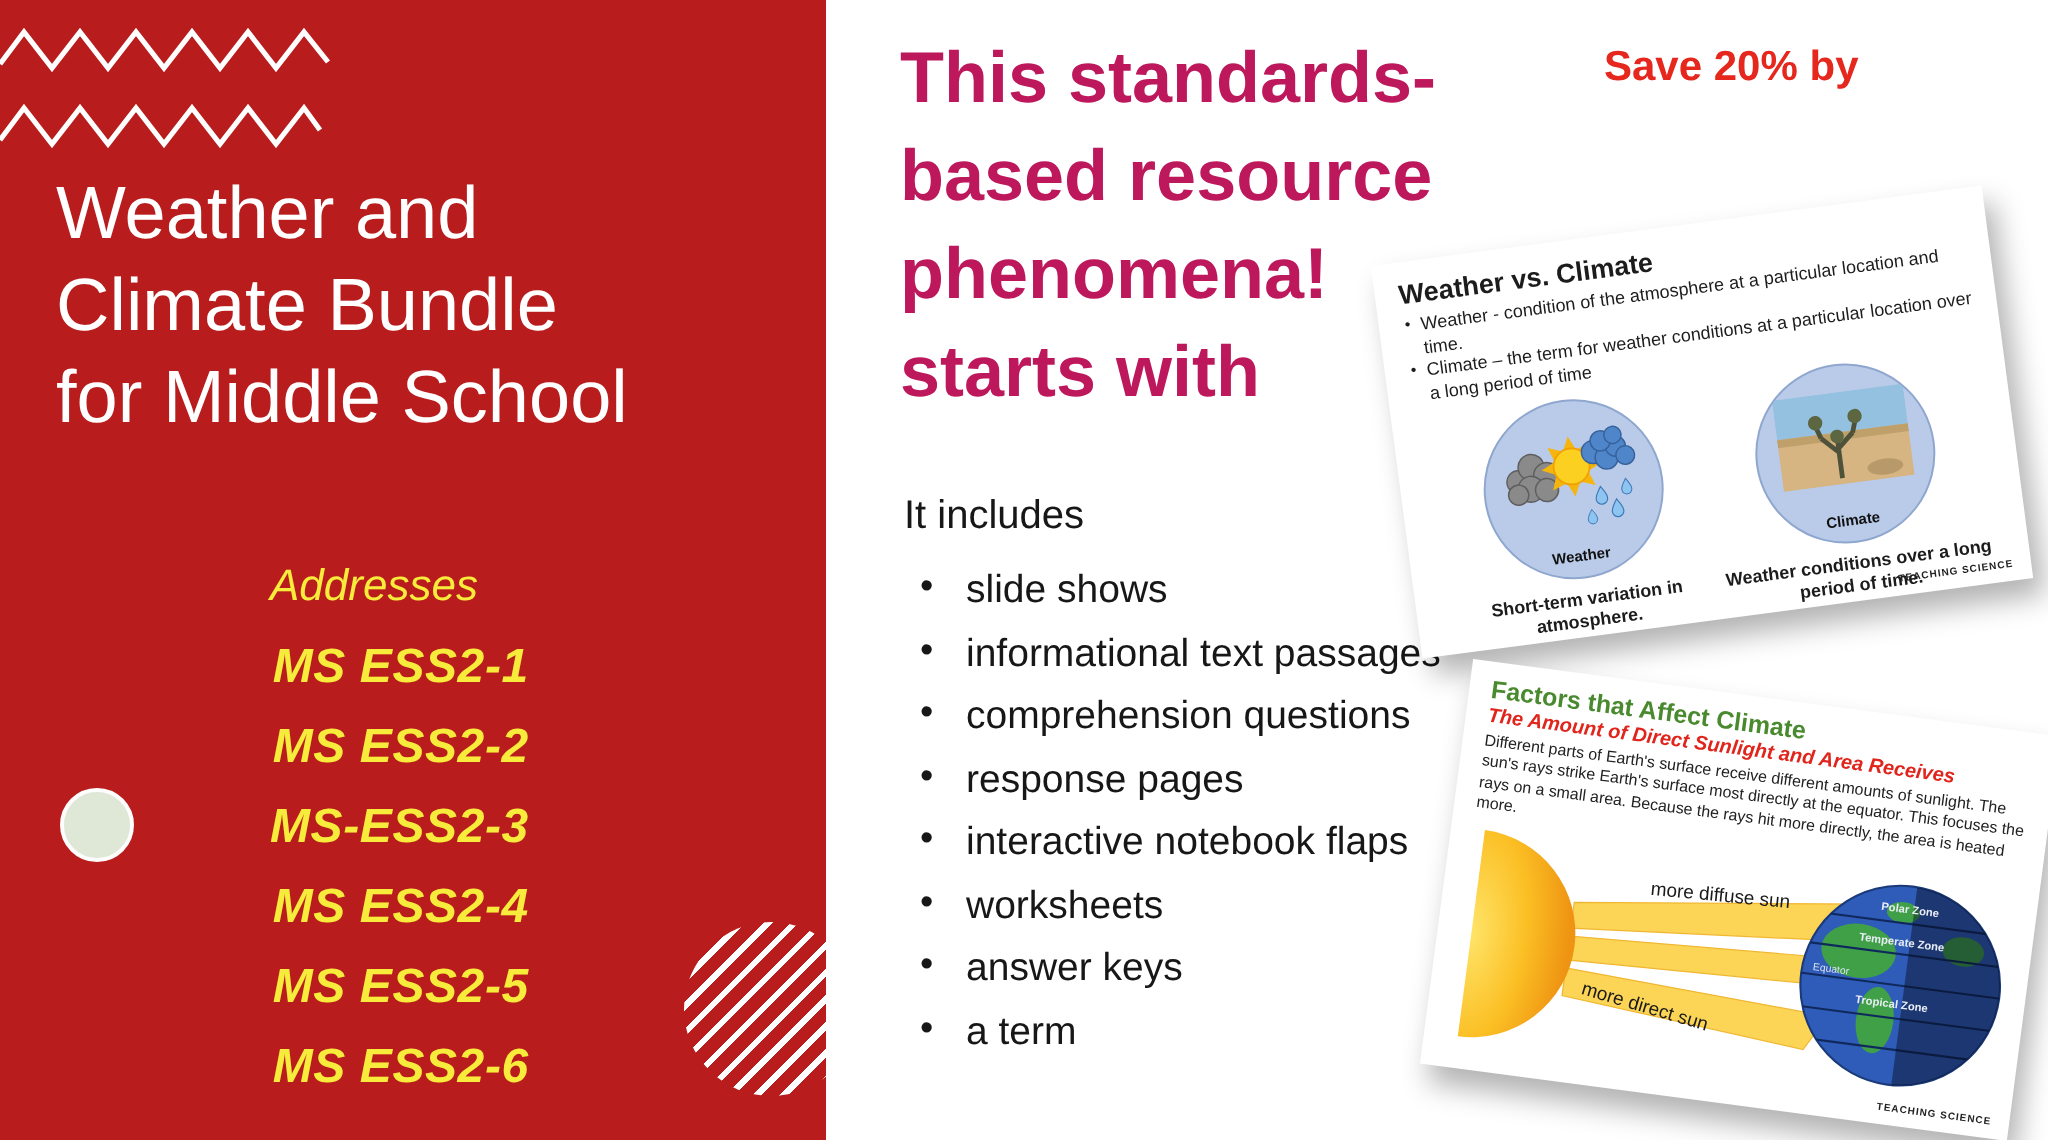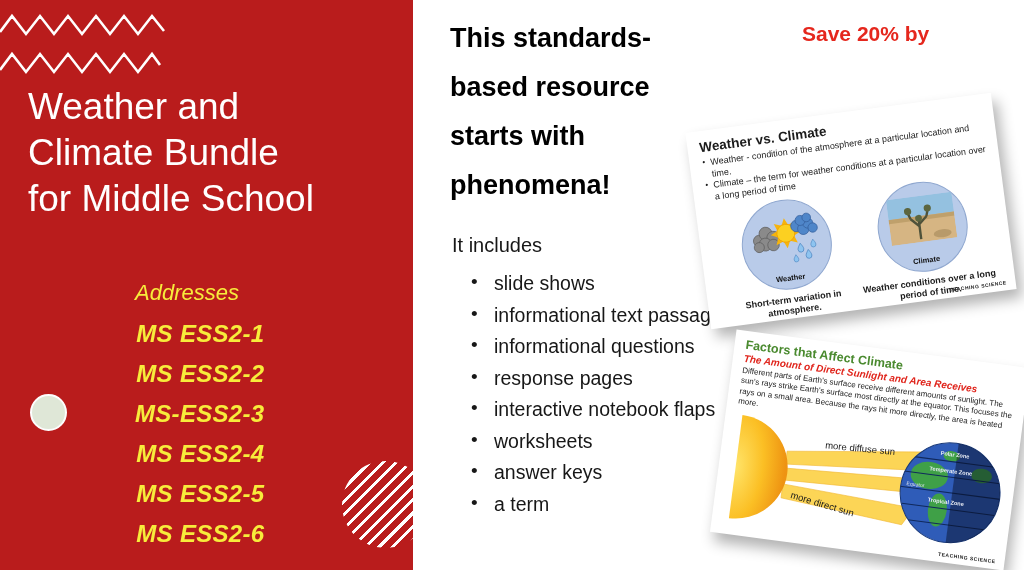--- a/index.html
+++ b/index.html
@@ -12,27 +12,27 @@
   .panel-title{position:absolute;left:28px;top:84px;color:#ffffff;font-size:37px;line-height:46px;font-weight:400;}
   .standards{position:absolute;left:135px;top:280px;color:#f7ec3b;font-style:italic;}
   .standards .hd{font-size:22px;font-weight:400;margin-bottom:14px;}
   .standards .it{font-size:24px;font-weight:700;margin-bottom:12px;letter-spacing:.3px;text-align:right;}
   .dot-circle{position:absolute;left:30px;top:394px;width:33px;height:33px;border-radius:50%;
               background:#dfe7d7;border:2px solid #fdfdfd;}
   .striped-circle{position:absolute;left:342px;top:461px;width:87px;height:87px;border-radius:50%;
               background:repeating-linear-gradient(135deg,#ffffff 0 3px,transparent 3px 9.5px);}
 
   
-  .headline{position:absolute;left:450px;top:14px;width:300px;color:#000000;font-weight:700;
-            font-size:27px;line-height:49px;}
+  .headline{position:absolute;left:450px;top:14px;width:300px;color:#be185d;font-weight:700;
+            font-size:36px;line-height:49px;}
   .save-note{position:absolute;left:802px;top:19px;width:250px;color:#e5271d;font-weight:700;
             font-size:21px;line-height:29px;}
-  .includes{position:absolute;left:452px;top:234px;width:300px;color:#171717;}
+  .includes{position:absolute;left:452px;top:247px;width:300px;color:#171717;}
   .includes .hd{font-size:20px;margin-bottom:15px;}
-  .includes ul{list-style:none;margin:16px;padding:0;}
+  .includes ul{list-style:none;margin:5px;padding:0;}
   .includes li{font-size:19.5px;line-height:20px;margin-bottom:11.5px;padding-left:26px;position:relative;white-space:nowrap;}
   .includes li::before{content:"•";position:absolute;left:3px;top:-1px;font-size:19px;}
 
   
   .preview{position:absolute;background:#ffffff;box-shadow:5px 9px 14px rgba(0,0,0,.30);z-index:5;color:#1c1c1c;}
   .preview-1{left:697px;top:112px;width:308px;height:198px;transform:rotate(-7.5deg);padding:9px 12px;box-sizing:border-box;}
   .preview-2{left:722px;top:348px;width:296px;height:204px;transform:rotate(7.5deg);padding:7px 11px;box-sizing:border-box;}
 
   .p1-title{font-size:13.5px;font-weight:700;margin-bottom:3px;}
   .p1-bullets div{font-size:9px;line-height:1.3;padding-left:9px;position:relative;}
@@ -85,34 +85,34 @@
       <div class="it">MS ESS2-6</div>
     </div>
 
     <div class="dot-circle"></div>
     <div class="striped-circle"></div>
   </div>
 
   <div class="headline">
     <div>This standards-</div>
     <div>based resource</div>
+    <div>phenomena!</div>
     <div>starts with</div>
-    <div>phenomena!</div>
   </div>
 
   <div class="save-note">
     <div>Save 20% by</div>
   </div>
 
   <div class="includes">
     <div class="hd">It includes</div>
     <ul>
       <li>slide shows</li>
       <li>informational text passages</li>
-      <li>informational questions</li>
+      <li>comprehension questions</li>
       <li>response pages</li>
       <li>interactive notebook flaps</li>
       <li>worksheets</li>
       <li>answer keys</li>
       <li>a term</li>
     </ul>
   </div>
 
   <div class="preview preview-1">
     <div class="p1-title">Weather vs. Climate</div>

